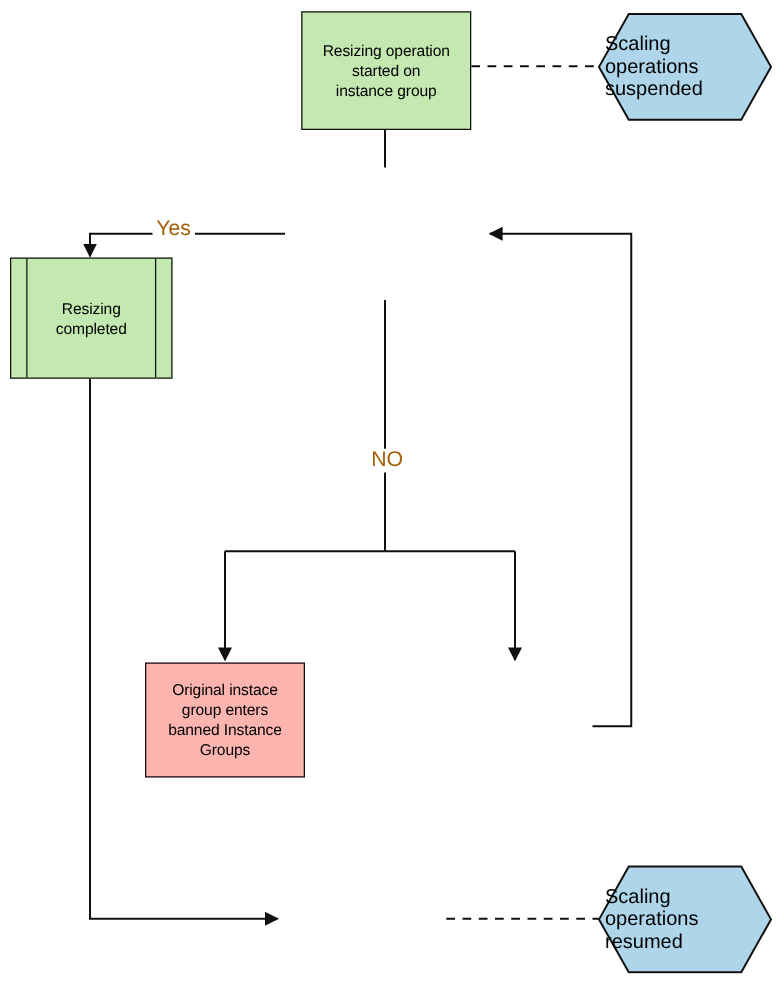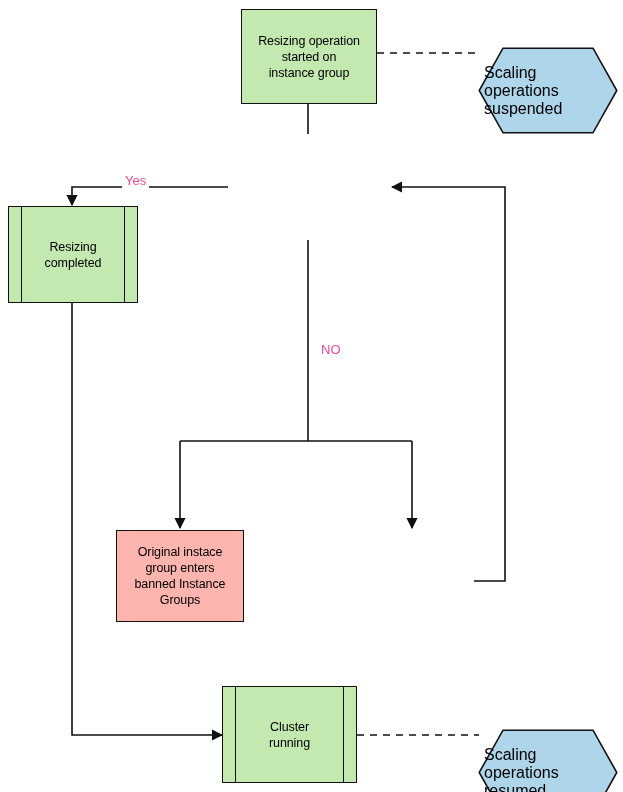--- a/index.html
+++ b/index.html
@@ -76,34 +76,33 @@
     left: 0;
     top: 0;
   }
   .diamond .node-label { z-index: 3; }
 
   .hexwrap {
     position: absolute;
     display: flex;
     align-items: center;
     justify-content: center;
-    margin-top: 37px;
   }
   .hexwrap svg {
     position: absolute;
     left: 0;
     top: 0;
   }
   .hexwrap .node-label { z-index: 3; }
 
   .edge-label {
     position: absolute;
     background: #ffffff;
-    font-size: 13px;
-    color: #ec4899;
+    font-size: 17px;
+    color: #a16207;
     padding: 0 3px;
     line-height: 1.1;
   }
 </style>
 </head>
 <body>
 
 <div id="canvas">
 
   <svg id="edges" viewBox="0 0 623 792" width="623" height="792">
@@ -158,30 +157,26 @@
   </div>
 
   <div class="node proc fill-pink" style="left:116px; top:530px; width:128px; height:92px;">
     <span class="node-label">Original instace
 group enters
 banned Instance
 Groups</span>
   </div>
 
 
-  <div class="node proc predef fill-green" style="left:222px; top:686px; width:135px; height:97px;">
-    <span class="node-label">Cluster
-running</span>
-  </div>
 
   <div class="hexwrap" style="left:478px; top:692px; width:140px; height:87px;">
     <svg width="140" height="87" viewBox="0 0 140 87">
       <polygon points="25,1.2 115,1.2 138.8,43.5 115,85.8 25,85.8 1.2,43.5" fill="#aed5ea" stroke="#111111" stroke-width="1.6"></polygon>
     </svg>
     <span class="node-label">Scaling operations
 resumed</span>
   </div>
 
   <div class="edge-label" style="left:122px; top:174px;">Yes</div>
 
-  <div class="edge-label" style="left:294px; top:343px;margin-left:24px;">NO</div>
+  <div class="edge-label" style="left:294px; top:359px;">NO</div>
 
 </div>
 
 </body></html>

